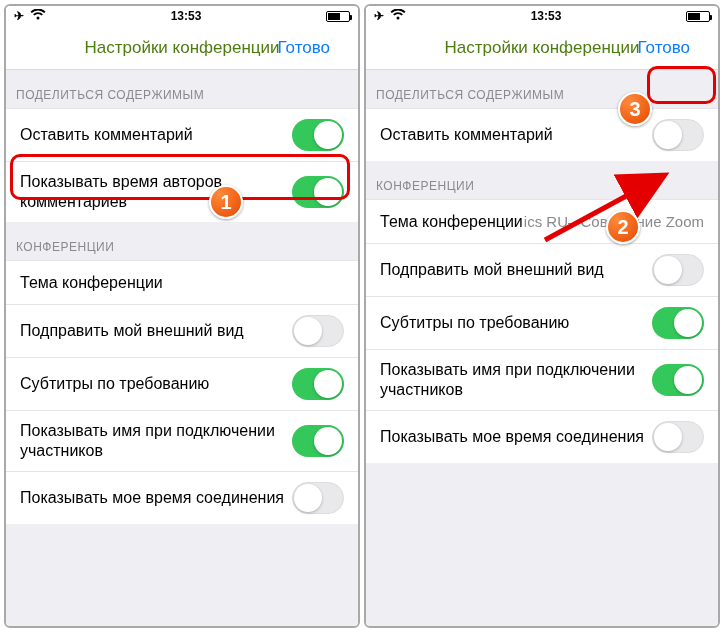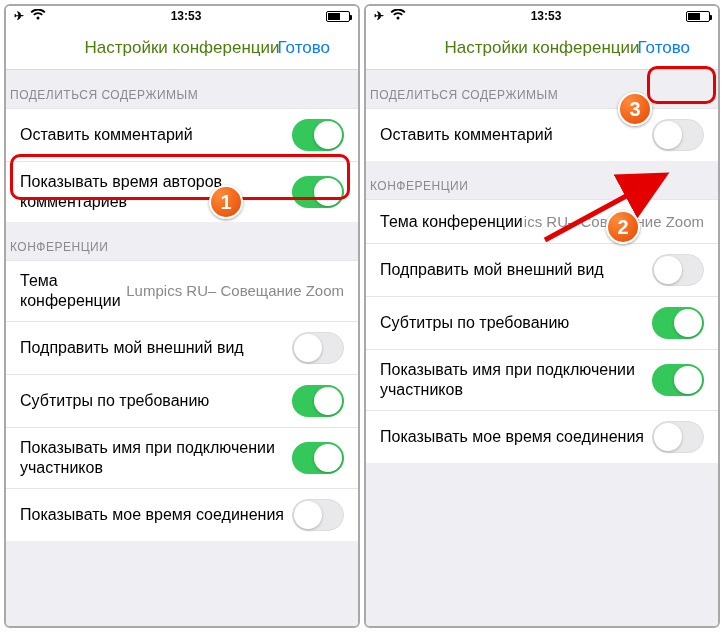--- a/index.html
+++ b/index.html
@@ -59,21 +59,21 @@
     font-weight: 400;
   }
 
   .content { background: #efeef3; height: calc(100% - 64px); overflow: hidden; }
 
   .section-header {
     font-size: 12px;
     letter-spacing: 0.5px;
     color: #8a8a8e;
     text-transform: uppercase;
-    padding: 18px 4px 6px;
+    padding: 18px 10px 6px;
   }
   .row {
     background: #fff;
     display: flex;
     align-items: center;
     padding: 10px 14px;
     min-height: 44px;
     border-top: 1px solid #e5e5e7;
     position: relative;
   }
@@ -179,21 +179,20 @@
     <div class="row">
       <div class="row-label">Показывать время авторов комментариев</div>
       <div class="toggle on">
           <div class="knob"></div>
         </div>
     </div>
 
     <div class="section-header">КОНФЕРЕНЦИИ</div>
     <div class="row">
       <div class="row-label">Тема конференции</div>
-      <div class="row-value">Lumpics RU– Совещание Zoom</div>
     </div>
     <div class="row">
       <div class="row-label">Подправить мой внешний вид</div>
       <div class="toggle off">
           <div class="knob"></div>
         </div>
     </div>
     <div class="row">
       <div class="row-label">Субтитры по требованию</div>
       <div class="toggle on">

